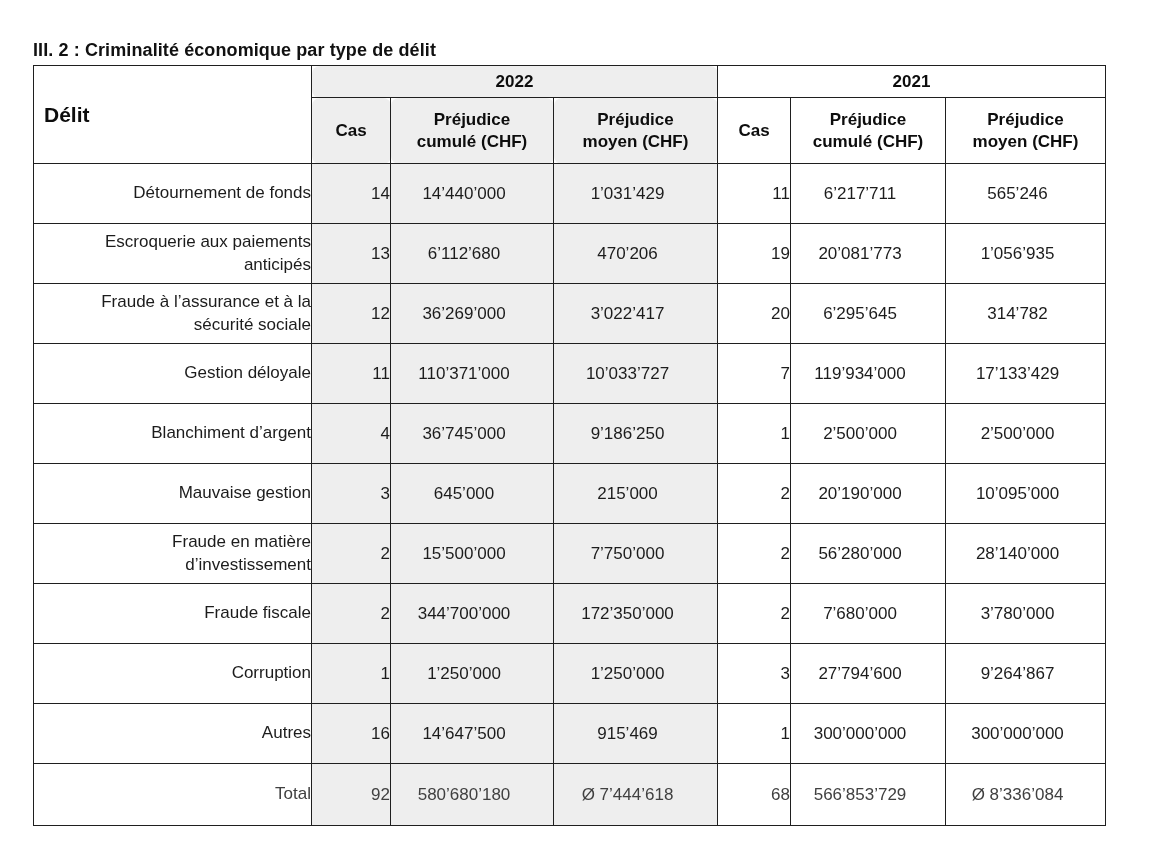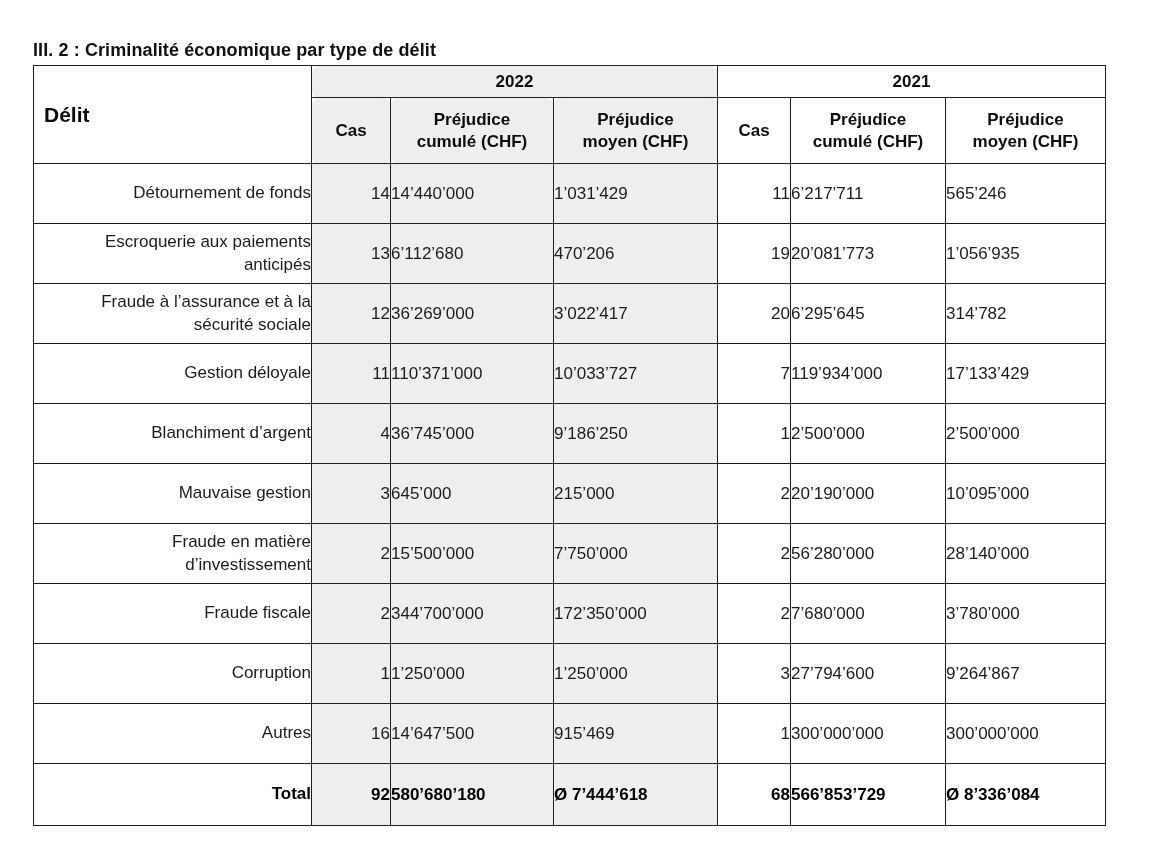--- a/index.html
+++ b/index.html
@@ -31,37 +31,37 @@
     border: 1.5px solid #1f1f1f;
     padding: 0;
     overflow: hidden;
   }
   .crime-table th { font-weight: bold; color: #0d0d0d; border-radius: 8px; }
   .gray { background: #eeeeee; }
   .year-row { height: 32px; }
   .sub-row  { height: 66px; }
   .data-row { height: 60px; }
   .total-row { height: 62px; }
-  .total-row td { font-weight: bold; color: #000000; }
+  .total-row td { font-weight: normal; color: #404040; }
   th.year-cell { text-align: center; vertical-align: middle; font-size: 17px; }
   th.sub-cell {
     text-align: center; vertical-align: middle;
     white-space: pre-line; line-height: 1.25; font-size: 17px;
   }
   th.delit-cell {
     text-align: left; vertical-align: middle;
     padding-left: 10px; font-size: 21px;
   }
   td.lbl {
     text-align: right; vertical-align: middle;
     padding-left: 10px;
     white-space: pre-line; line-height: 1.3;
   }
   td.cas { text-align: right; vertical-align: middle; }
-  td.amt { text-align: left; vertical-align: middle; padding-right: 16px; }
+  td.amt { text-align: center; vertical-align: middle; padding-right: 16px; }
 </style>
 </head>
 <body>
 
 <div class="page-title">III. 2 : Criminalité économique par type de délit</div>
 
 <table class="crime-table">
   <colgroup>
     <col style="width:278px">
       <col style="width:79px">

